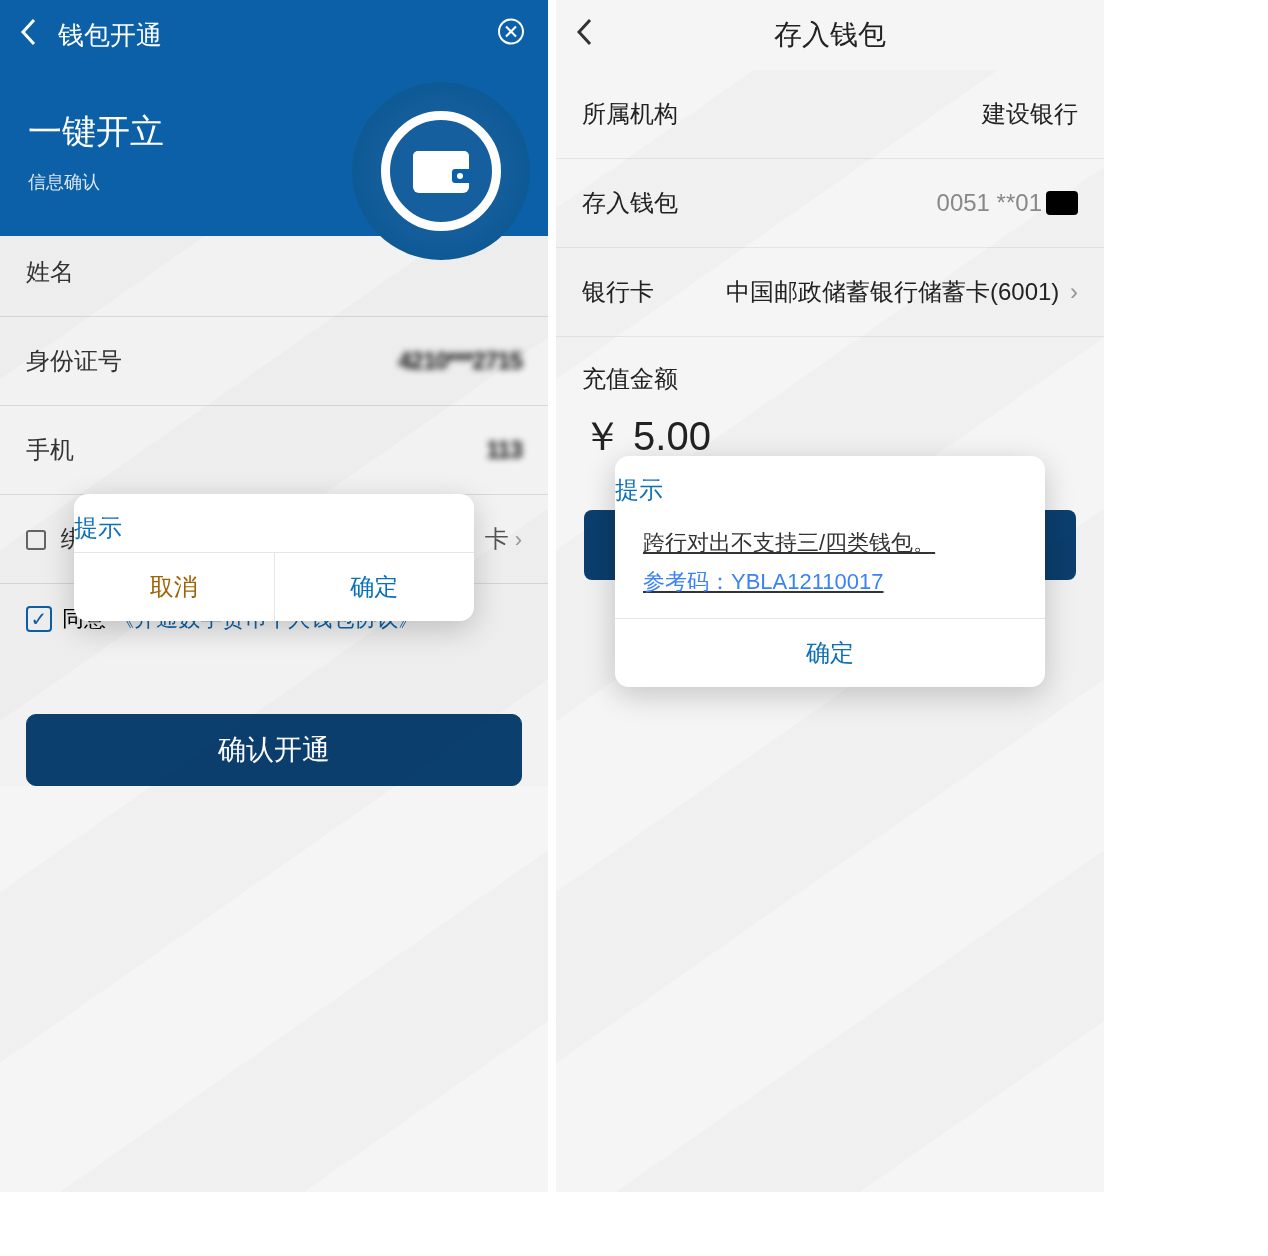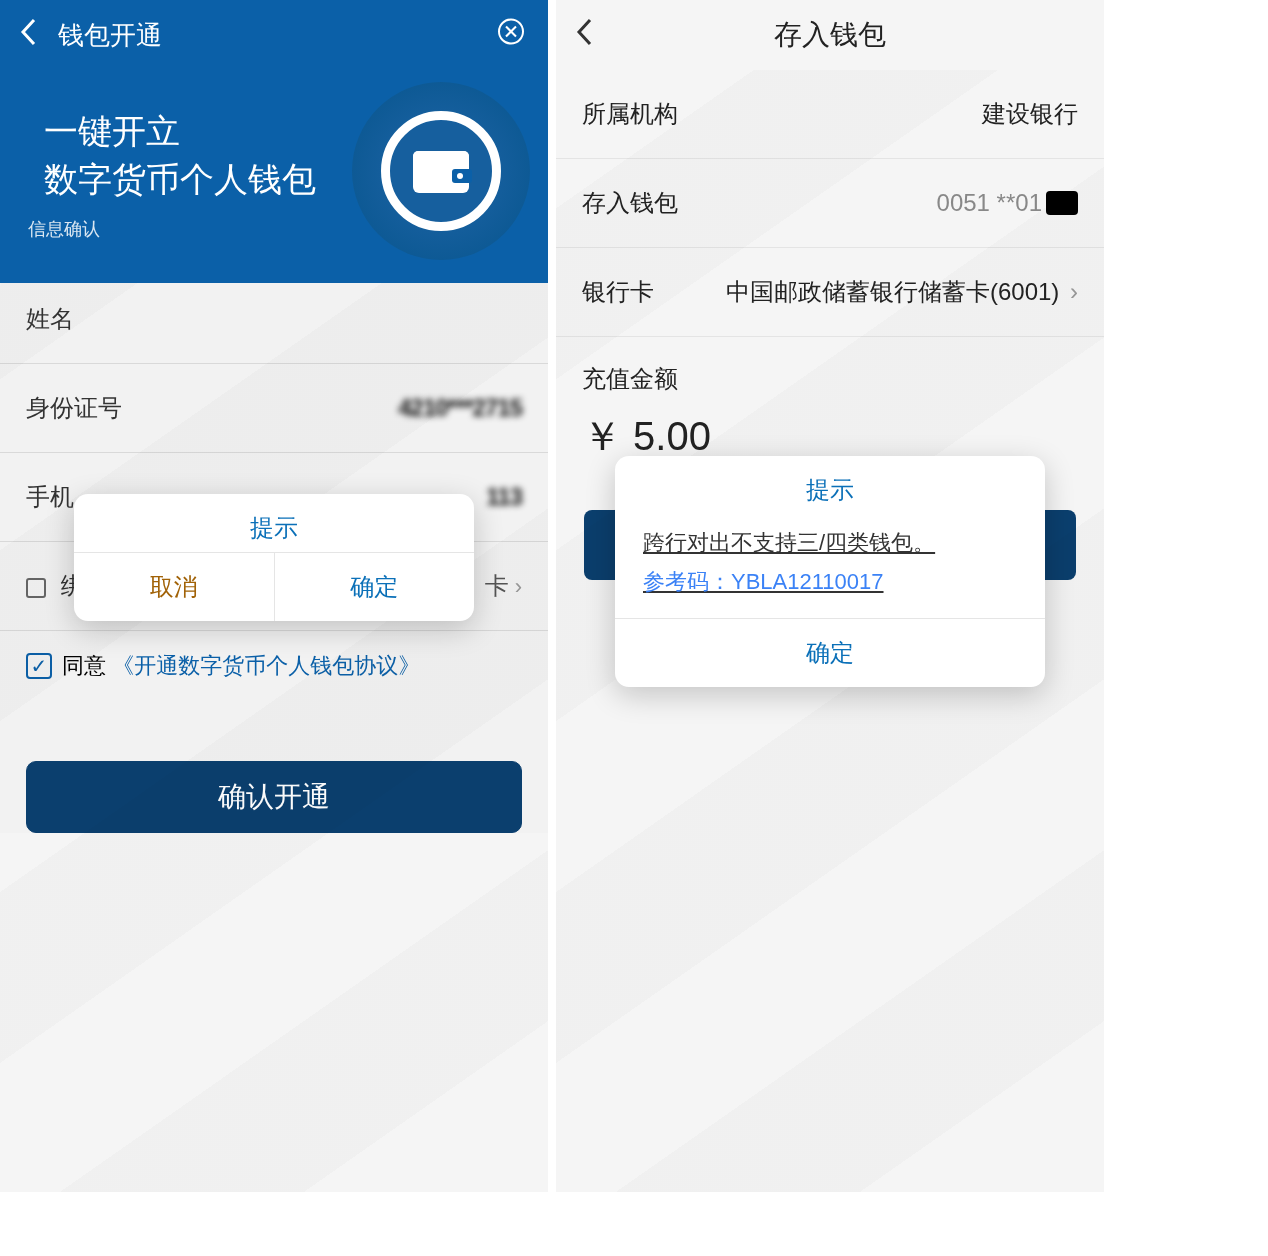--- a/index.html
+++ b/index.html
@@ -13,21 +13,21 @@
     }
     .left .header-bar .back { margin-right: 20px; font-size: 28px; }
     .left .header-bar .close { position: absolute; right: 22px; top: 50%; transform: translateY(-50%); }
     .close-svg circle { stroke: #fff; stroke-width: 2; fill: none; }
     .close-svg line { stroke: #fff; stroke-width: 2; }
 
     .hero {
       background: linear-gradient(#0b60a8, #0b60a8); color: #fff; padding: 38px 28px 42px;
       position: relative;
     }
-    .hero .title-line { font-size: 34px; font-weight: 400; line-height: 1.4; margin-left: 16px; }
+    .hero .title-line { font-size: 34px; font-weight: 400; line-height: 1.4; }
     .hero .subtitle { font-size: 18px; opacity: .85; margin-top: 14px; }
     .wallet-circle {
       position: absolute; right: 18px; top: 12px; width: 178px; height: 178px;
       border-radius: 50%; background: radial-gradient(circle,#165f9e 40%,#0b5892 80%);
       display: flex; align-items: center; justify-content: center;
     }
     .wallet-inner {
       width: 120px; height: 120px; border-radius: 50%; border: 9px solid #fff;
       display:flex; align-items:center; justify-content:center;
     }
@@ -54,21 +54,21 @@
       display:flex; align-items:center; justify-content:center;
     }
 
     
     .modal {
       position:absolute; left:50%; transform:translateX(-50%);
       width:400px; background:#fff; border-radius:14px; overflow:hidden;
       box-shadow: 0 8px 30px rgba(0,0,0,.2);
     }
     .left .modal { top: 494px; }
-    .modal .m-title { text-align:center; color:#0b70b8; font-size:24px; padding:18px 0 8px; }
+    .modal .m-title { color:#0b70b8; font-size:24px; padding:18px 0 8px; }
     .modal .m-body { text-align:center; color:#333; font-size:21px; padding:10px 20px 20px; line-height:1.5;text-decoration:underline; }
     .modal .m-actions { display:flex; border-top:1px solid #e5e5e5; }
     .modal .m-btn {
       flex:1; text-align:center; padding:18px 0; font-size:24px; color:#a16207;
     }
     .modal .m-btn.primary { color:#0b70b8; border-left:1px solid #e5e5e5; }
 
     
     .right { background:#f5f5f5; }
     .right .header-bar {
@@ -125,21 +125,20 @@
       <svg class="close-svg" width="30" height="30">
           <circle cx="15" cy="15" r="12"></circle>
           <line x1="10" y1="10" x2="20" y2="20"></line>
           <line x1="20" y1="10" x2="10" y2="20"></line>
         </svg>
     </span>
   </div>
 
   <div class="hero">
     <div class="title-line">一键开立</div>
-    <div class="title-line">数字货币个人钱包</div>
     <div class="subtitle">信息确认</div>
     <div class="wallet-circle">
       <div class="wallet-inner">
         <svg width="62" height="52" viewBox="0 0 62 52">
           <rect x="3" y="6" width="56" height="42" rx="6" fill="#fff"></rect>
           <rect x="3" y="6" width="56" height="10" rx="5" fill="#fff"></rect>
           <rect x="42" y="24" width="20" height="14" rx="3" fill="#0b60a8"></rect>
           <circle cx="50" cy="31" r="3" fill="#fff"></circle>
         </svg>
       </div>

